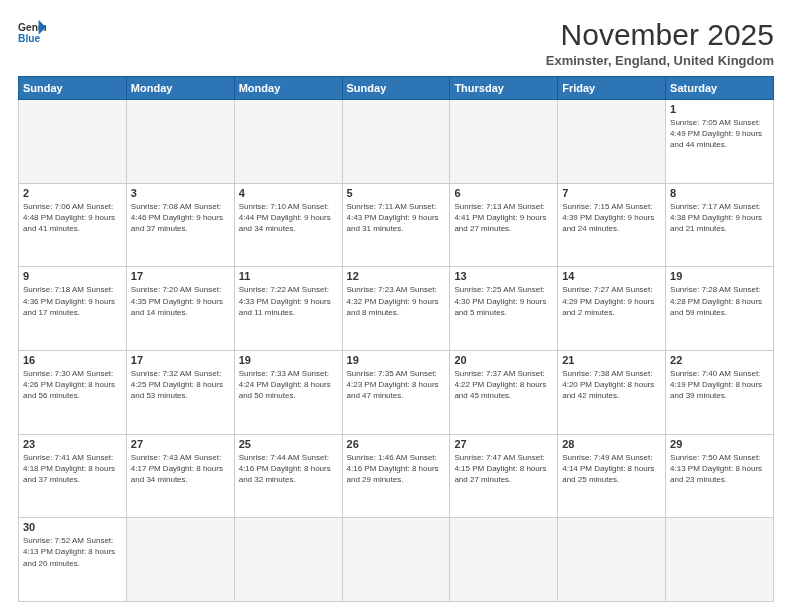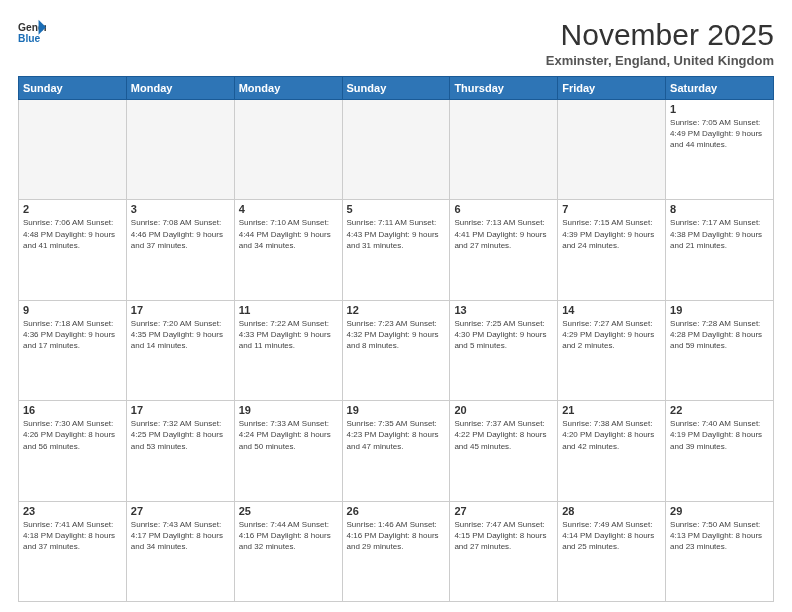--- a/index.html
+++ b/index.html
@@ -333,15 +333,30 @@
 and 25 minutes.</div>
           </td>
           <td>
             <span class="day-number">29</span>
             <div class="day-info">Sunrise: 7:50 AM
 Sunset: 4:13 PM
 Daylight: 8 hours
 and 23 minutes.</div>
           </td>
         </tr>
+        <tr class="last-row">
+          <td>
+            <span class="day-number">30</span>
+            <div class="day-info">Sunrise: 7:52 AM
+Sunset: 4:13 PM
+Daylight: 8 hours
+and 20 minutes.</div>
+          </td>
+          <td class="empty-cell"></td>
+          <td class="empty-cell"></td>
+          <td class="empty-cell"></td>
+          <td class="empty-cell"></td>
+          <td class="empty-cell"></td>
+          <td class="empty-cell"></td>
+        </tr>
       </tbody>
   </table>
 </div>
 
 </body></html>

